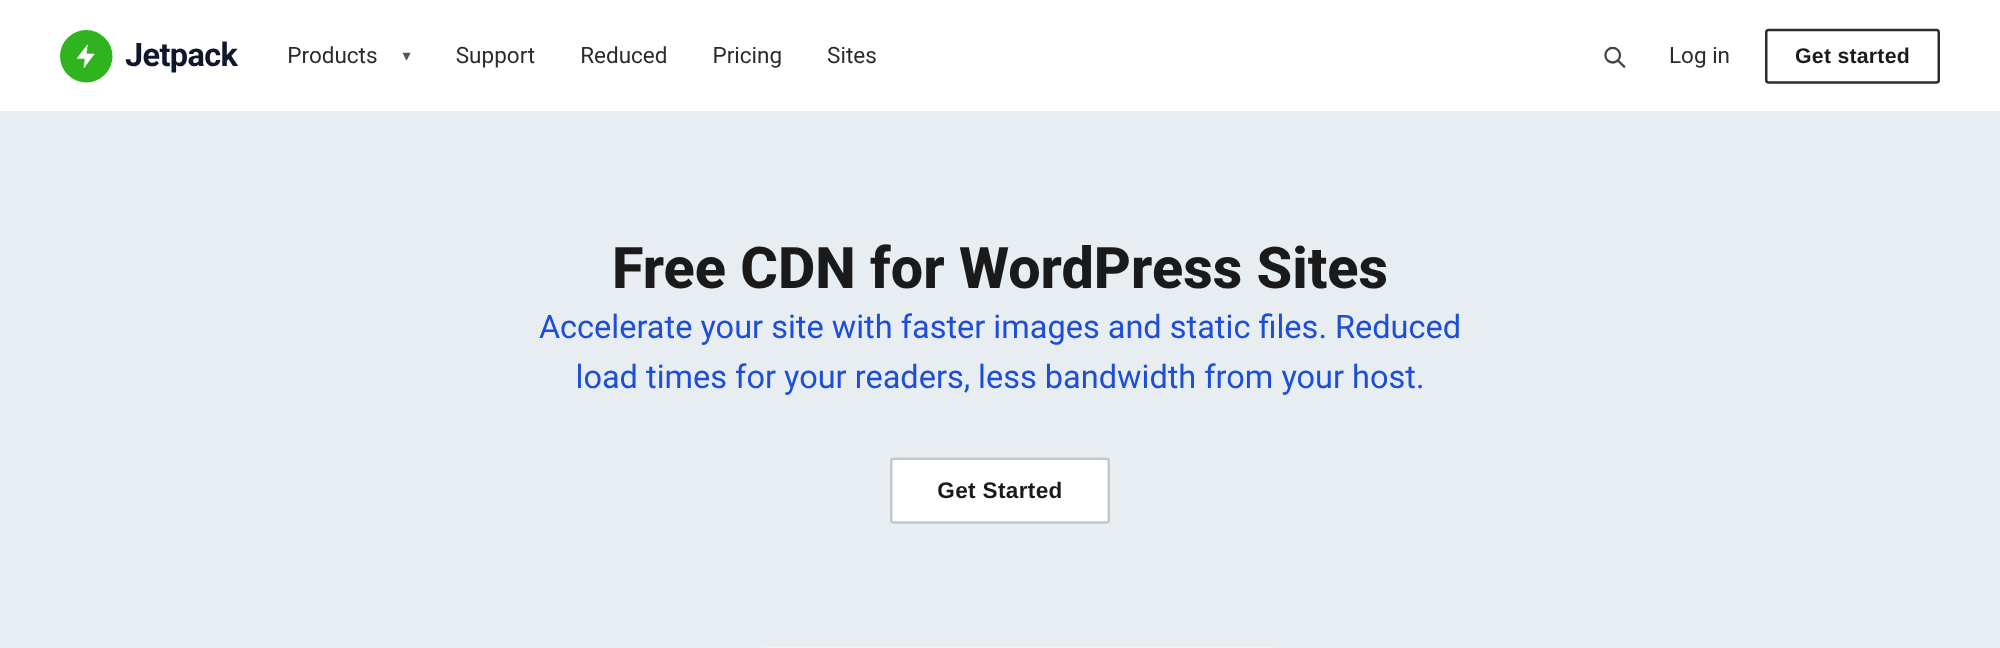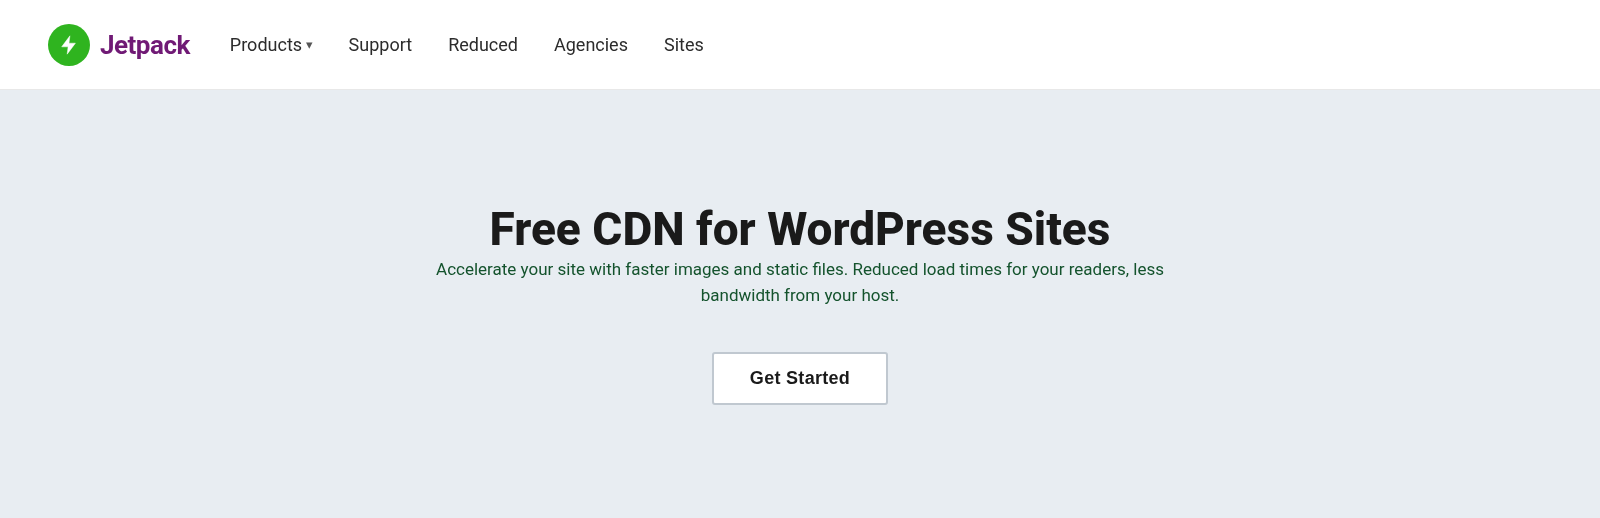--- a/index.html
+++ b/index.html
@@ -50,39 +50,39 @@
     }
 
     .logo-icon svg {
       width: 22px;
       height: 22px;
     }
 
     .logo-text {
       font-size: 26px;
       font-weight: 700;
-      color: #701a75;
+      color: #0f172a;
       letter-spacing: -0.5px;
     }
 
     .nav {
       display: flex;
       align-items: center;
       gap: 36px;
     }
 
     .nav-item {
       font-size: 18px;
       color: #2c2c2c;
       cursor: pointer;
       text-decoration: none;
       font-weight: 400;
       display: flex;
       align-items: center;
-      gap: 4px;
+      gap: 20px;
     }
 
     .chevron-down {
       font-size: 13px;
       color: #555;
     }
 
     .header-right {
       display: flex;
       align-items: center;
@@ -136,22 +136,22 @@
 
     .hero-title {
       font-size: 46px;
       font-weight: 800;
       color: #1a1a1a;
       line-height: 1.15;
       text-align: center;
     }
 
     .hero-subtitle {
-      font-size: 17px;
-      color: #14532d;
+      font-size: 26px;
+      color: #1d4ed8;
       line-height: 1.55;
       max-width: 760px;
       margin-bottom: 44px;
       font-weight: 400;
     }
 
     .hero-cta-btn {
       font-size: 18px;
       font-weight: 700;
       color: #1a1a1a;
@@ -183,27 +183,37 @@
         <span>Products</span>
         <span class="chevron-down">▾</span>
       </a>
       <a class="nav-item" href="#">
         <span>Support</span>
       </a>
       <a class="nav-item" href="#">
         <span>Reduced</span>
       </a>
       <a class="nav-item" href="#">
-        <span>Agencies</span>
+        <span>Pricing</span>
       </a>
       <a class="nav-item" href="#">
         <span>Sites</span>
       </a>
     </nav>
   </div>
 
+  <div class="header-right">
+    <button class="search-icon-btn" aria-label="Search">
+      <svg width="20" height="20" viewBox="0 0 24 24" fill="none" stroke="#444" stroke-width="2.2" stroke-linecap="round" stroke-linejoin="round">
+        <circle cx="11" cy="11" r="7"></circle>
+        <line x1="16.5" y1="16.5" x2="22" y2="22"></line>
+      </svg>
+    </button>
+    <a class="login-link" href="#">Log in</a>
+    <button class="get-started-btn">Get started</button>
+  </div>
 </header>
 
 <section class="hero">
   <h1 class="hero-title">Free CDN for WordPress Sites</h1>
   <p class="hero-subtitle">Accelerate your site with faster images and static files. Reduced load times for your readers, less bandwidth from your host.</p>
   <button class="hero-cta-btn">Get Started</button>
 </section>
 
 </body></html>

